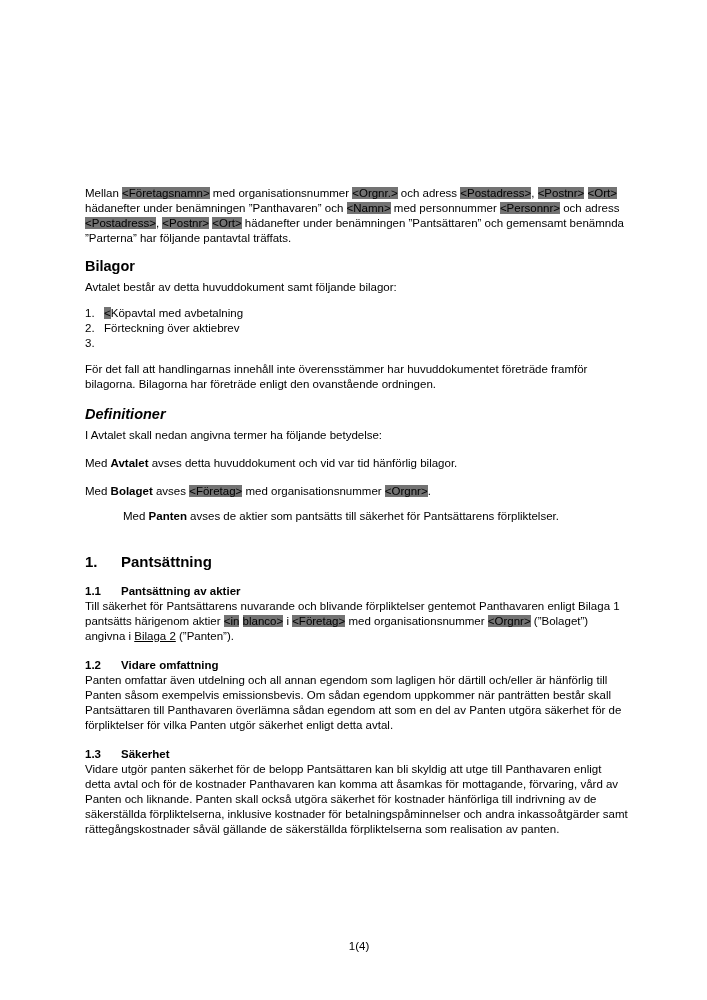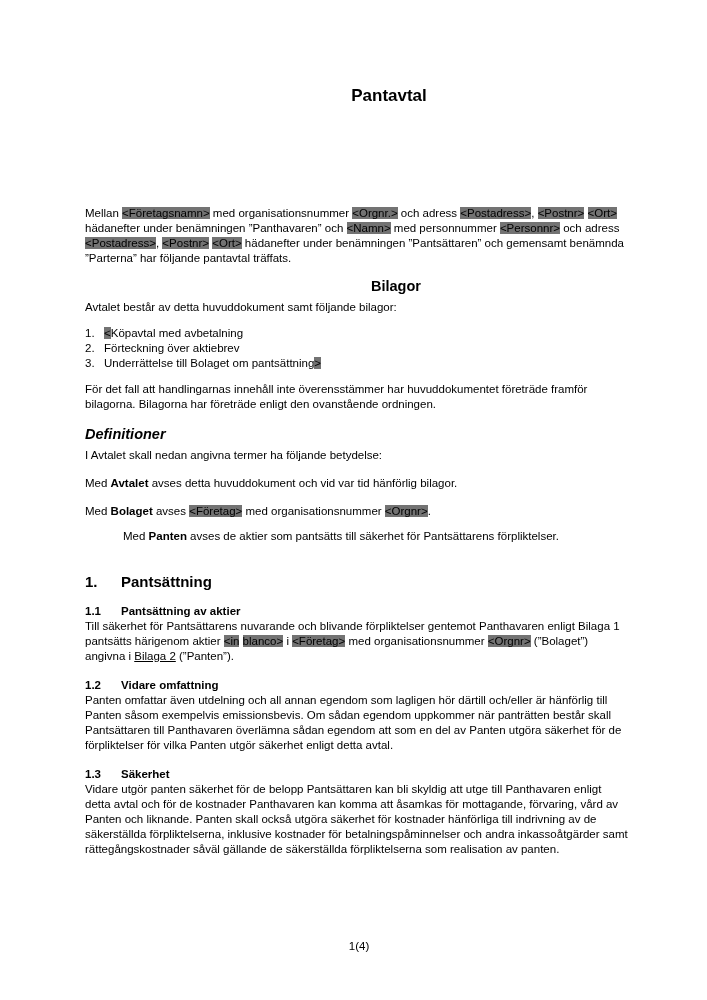--- a/index.html
+++ b/index.html
@@ -41,21 +41,21 @@
     font-size:11.5px;
     font-weight:bold;
     line-height:15px;
   }
   .li{display:flex;width:545px;font-size:11.5px;line-height:15px;}
   .li .num{width:19px;flex:none;}
   .hl{background:#737373;}
   .b{font-weight:bold;}
   .u{text-decoration:underline;}
   .mt-intro{margin-top:100px;}
-  .mt-hbil{margin-top:12px;text-align:center;}
+  .mt-hbil{margin-top:12px;}
   .mt-lead{margin-top:6px;}
   .mt-list{margin-top:11px;}
   .mt-note{margin-top:11px;}
   .mt-hdef{margin-top:14px;font-style:italic;}
   .mt-lead2{margin-top:6px;}
   .mt-term{margin-top:13px;}
   .mt-term3{margin-top:10px;padding-left:38px;}
   .mt-h1{margin-top:29px;}
   .mt-h3{margin-top:14px;}
   .footer{
@@ -65,39 +65,37 @@
     text-align:center;
     font-size:11.5px;
     line-height:15px;
   }
 </style>
 </head>
 <body>
 
 <div class="page">
 
-  <div class="title-row">Pantavtal</div>
 
   <div class="body-text mt-intro"><span>Mellan </span><span class="hl">&lt;Företagsnamn&gt;</span><span> med organisationsnummer </span><span class="hl">&lt;Orgnr.&gt;</span><span> och adress </span><span class="hl">&lt;Postadress&gt;</span><span>, </span><span class="hl">&lt;Postnr&gt;</span><span> </span><span class="hl">&lt;Ort&gt;</span><span> hädanefter under benämningen ”Panthavaren” och </span><span class="hl">&lt;Namn&gt;</span><span> med personnummer </span><span class="hl">&lt;Personnr&gt;</span><span> och adress </span><span class="hl">&lt;Postadress&gt;</span><span>, </span><span class="hl">&lt;Postnr&gt;</span><span> </span><span class="hl">&lt;Ort&gt;</span><span> hädanefter under benämningen ”Pantsättaren” och gemensamt benämnda ”Parterna” har följande pantavtal träffats.</span></div>
 
   <div class="h2row mt-hbil">Bilagor</div>
   <div class="body-text mt-lead">Avtalet består av detta huvuddokument samt följande bilagor:</div>
 
   <div class="mt-list">
     <div class="li">
       <span class="num">1.</span>
       <span><span class="hl">&lt;</span><span>Köpavtal med avbetalning</span></span>
     </div>
     <div class="li">
       <span class="num">2.</span>
       <span><span>Förteckning över aktiebrev</span></span>
     </div>
     <div class="li">
       <span class="num">3.</span>
-      <span><span>Underrättelse till Bolaget om pantsättning</span><span class="hl">&gt;</span></span>
     </div>
   </div>
 
   <div class="body-text mt-note">För det fall att handlingarnas innehåll inte överensstämmer har huvuddokumentet företräde framför bilagorna. Bilagorna har företräde enligt den ovanstående ordningen.</div>
 
   <div class="h2row mt-hdef">Definitioner</div>
   <div class="body-text mt-lead2">I Avtalet skall nedan angivna termer ha följande betydelse:</div>
 
   <div class="body-text mt-term"><span>Med </span><span class="b">Avtalet</span><span> avses detta huvuddokument och vid var tid hänförlig bilagor.</span></div>
   <div class="body-text mt-term"><span>Med </span><span class="b">Bolaget</span><span> avses </span><span class="hl">&lt;Företag&gt;</span><span> med organisationsnummer </span><span class="hl">&lt;Orgnr&gt;</span><span>.</span></div>

